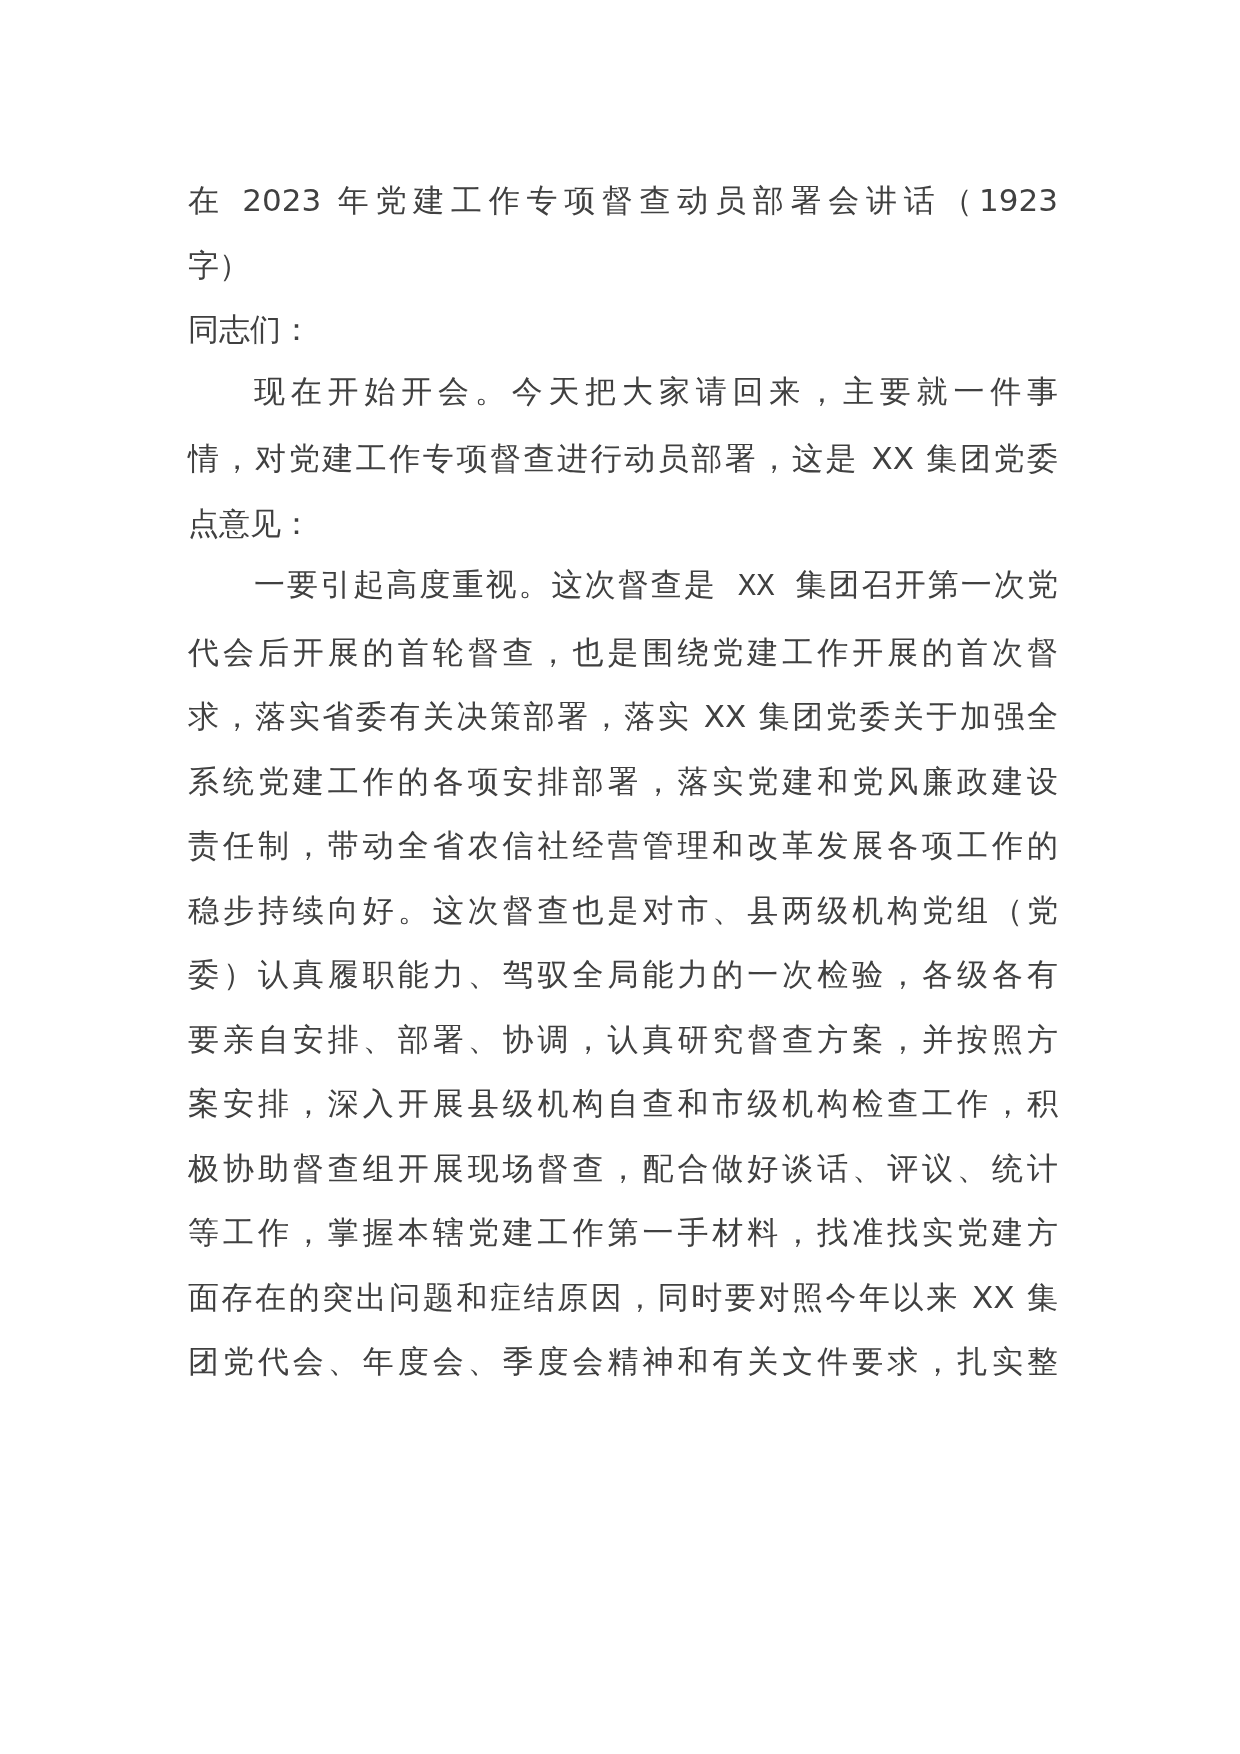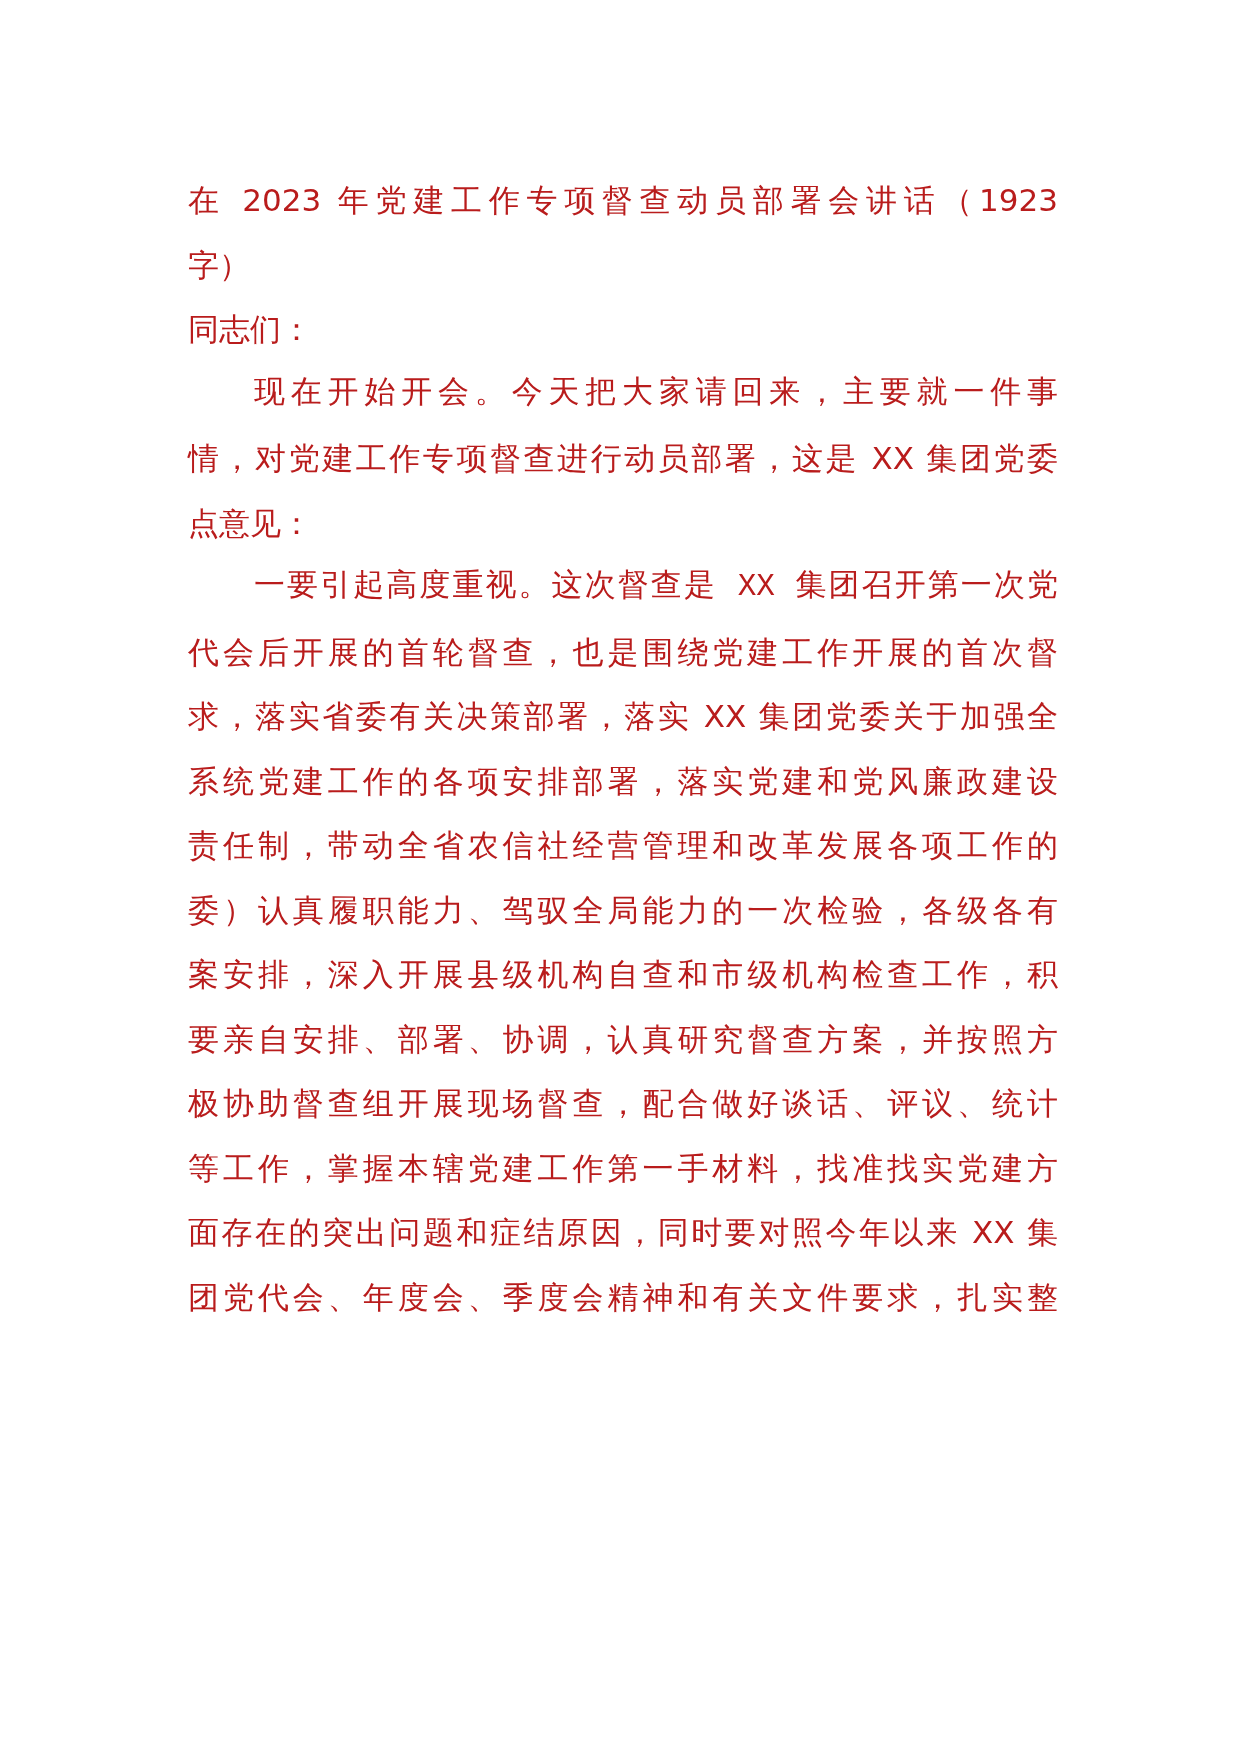--- a/index.html
+++ b/index.html
@@ -1,20 +1,20 @@
 <!DOCTYPE html>
 <html><head>
 <meta charset="utf-8">
 <style>
   html, body { margin: 0; padding: 0; background: #ffffff; }
   body { width: 1240px; height: 1754px; position: relative; overflow: hidden; }
   .page {
     position: absolute; left: 188px; top: 168px; width: 870px;
     font-family: "DejaVu Sans", "Liberation Sans", sans-serif;
-    color: #b91c1c; font-size: 31px;
+    color: #404040; font-size: 31px;
   }
   .line { height: 64.5px; line-height: 64.5px; white-space: nowrap; text-align: justify; text-align-last: justify; }
   .line.last { text-align-last: left; }
   .indent { padding-left: 66px; font-family: Liberation Mono, monospace; }
 </style>
 </head>
 <body>
 
 <div class="page">
   <div class="line">在 2023 年党建工作专项督查动员部署会讲话（1923</div>
@@ -26,21 +26,22 @@
     <div class="line">情，对党建工作专项督查进行动员部署，这是 XX 集团党委</div>
     <div class="line last">点意见：</div>
   </div>
 
   <div>
     <div class="line indent">一要引起高度重视。这次督查是 XX 集团召开第一次党</div>
     <div class="line">代会后开展的首轮督查，也是围绕党建工作开展的首次督</div>
     <div class="line">求，落实省委有关决策部署，落实 XX 集团党委关于加强全</div>
     <div class="line">系统党建工作的各项安排部署，落实党建和党风廉政建设</div>
     <div class="line">责任制，带动全省农信社经营管理和改革发展各项工作的</div>
+    <div class="line">稳步持续向好。这次督查也是对市、县两级机构党组（党</div>
     <div class="line">委）认真履职能力、驾驭全局能力的一次检验，各级各有</div>
+    <div class="line">要亲自安排、部署、协调，认真研究督查方案，并按照方</div>
     <div class="line">案安排，深入开展县级机构自查和市级机构检查工作，积</div>
-    <div class="line">要亲自安排、部署、协调，认真研究督查方案，并按照方</div>
     <div class="line">极协助督查组开展现场督查，配合做好谈话、评议、统计</div>
     <div class="line">等工作，掌握本辖党建工作第一手材料，找准找实党建方</div>
     <div class="line">面存在的突出问题和症结原因，同时要对照今年以来 XX 集</div>
     <div class="line">团党代会、年度会、季度会精神和有关文件要求，扎实整</div>
   </div>
 </div>
 
 </body></html>

